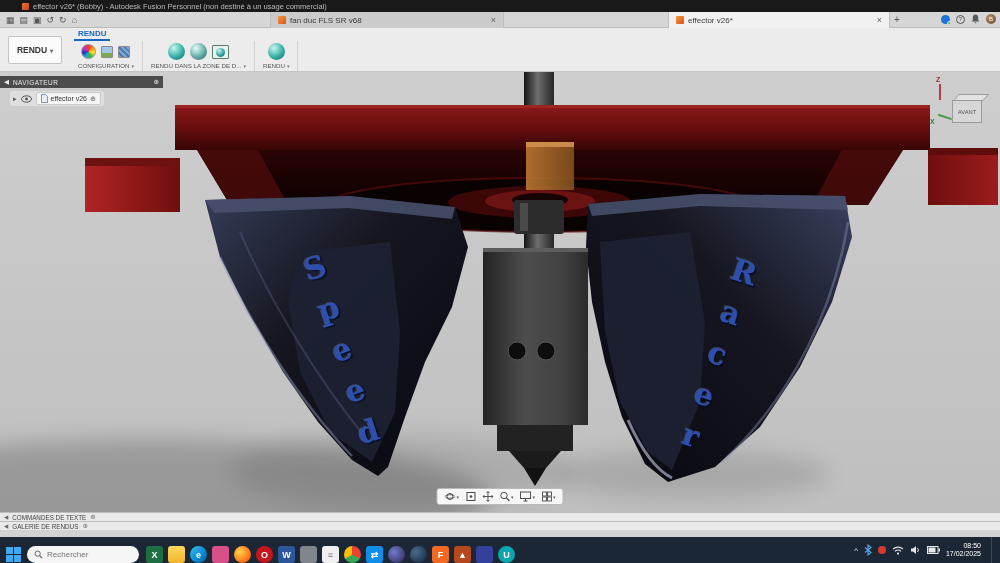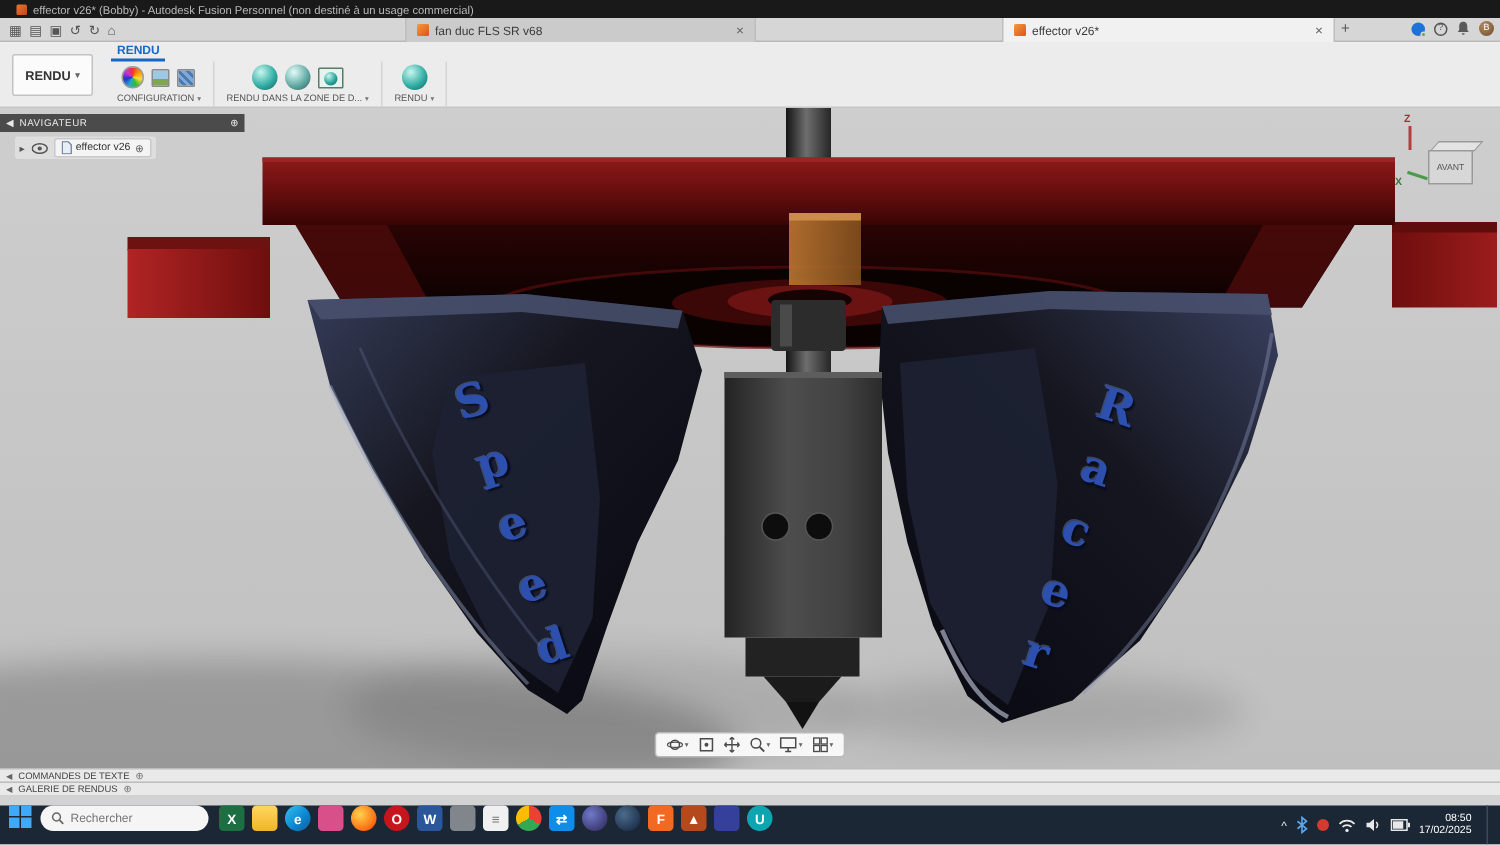--- a/index.html
+++ b/index.html
@@ -1,20 +1,20 @@
 <!DOCTYPE html>
 <html><head>
 <meta charset="utf-8">
 <style>
   * { margin:0; padding:0; box-sizing:border-box; }
   html,body { width:1000px; height:563px; overflow:hidden; font-family:"Liberation Sans",sans-serif; }
   .screen { position:relative; width:1000px; height:563px; background:#d0d0d0; }
 
   
-  .titlebar { position:absolute; left:0; top:0; width:1000px; height:12px; background:#191919; display:flex; align-items:center; padding:0 11px; }
+  .titlebar { position:absolute; left:0; top:0; width:1000px; height:12px; background:#191919; display:flex; align-items:center; padding:0 22px; }
   .titlebar .app-badge { width:7px; height:7px; background:linear-gradient(135deg,#e8762d,#c4451c); border-radius:1px; margin-right:4px; }
   .titlebar .wtitle { color:#b9b9b9; font-size:7.5px; white-space:nowrap; }
 
   
   .tabbar { position:absolute; left:0; top:12px; width:1000px; height:16px; background:#d6d6d6; border-bottom:1px solid #b9b9b9; display:flex; align-items:center; }
   .qat { display:flex; align-items:center; gap:5px; padding:0 6px; color:#555; font-size:9px; }
   .qat span { cursor:pointer; line-height:10px; }
   .doc-tab { position:absolute; top:0; height:16px; display:flex; align-items:center; gap:4px; padding:0 7px; font-size:8px; color:#3a3a3a; border-right:1px solid #bdbdbd; border-left:1px solid #bdbdbd; background:#cbcbcb; white-space:nowrap; }
   .doc-tab.t1 { left:270px; width:234px; }
   .doc-tab.t2 { left:668px; width:222px; background:#f1f1f1; }
@@ -86,21 +86,21 @@
   .panel-bar.p2 { top:449px; }
   .gap-strip { position:absolute; left:0; top:458px; width:1000px; height:7px; background:#d2d2d2; }
 
   
   .lower { position:absolute; left:0; top:512px; width:1000px; height:25px; }
   .lower .panel-bar.p1 { top:0; }
   .lower .panel-bar.p2 { top:9px; }
   .lower .gap-strip { top:18px; height:7px; }
 
   
-  .taskbar { position:absolute; left:0; top:537px; width:1000px; height:26px; background:#1b2735; display:flex; align-items:flex-start; padding:0 6px; gap:5px; }
+  .taskbar { position:absolute; left:0; top:537px; width:1000px; height:26px; background:#1b2735; display:flex; align-items:flex-end; padding:0 6px; gap:5px; }
   .start { width:16px; height:16px; display:grid; grid-template-columns:7px 7px; grid-template-rows:7px 7px; gap:1px; cursor:pointer; }
   .start i { background:#3fa9f5; }
   .search-pill { width:112px; height:17px; background:#f5f5f5; border-radius:9px; display:flex; align-items:center; gap:4px; padding:0 7px; }
   .search-pill input { border:none; outline:none; background:transparent; font-size:8px; width:80px; color:#333; font-family:inherit; }
   .apps { display:flex; align-items:center; gap:5px; margin-left:2px; }
   .app-icon { width:17px; height:17px; border-radius:3px; display:flex; align-items:center; justify-content:center; font-size:9px; font-weight:bold; color:#fff; cursor:pointer; }
   .app-icon.round { border-radius:50%; }
   .tray { margin-left:auto; display:flex; align-items:center; gap:6px; color:#e8e8e8; }
   .tray .chev { font-size:8px; cursor:pointer; }
   .tray svg { display:block; cursor:pointer; }

